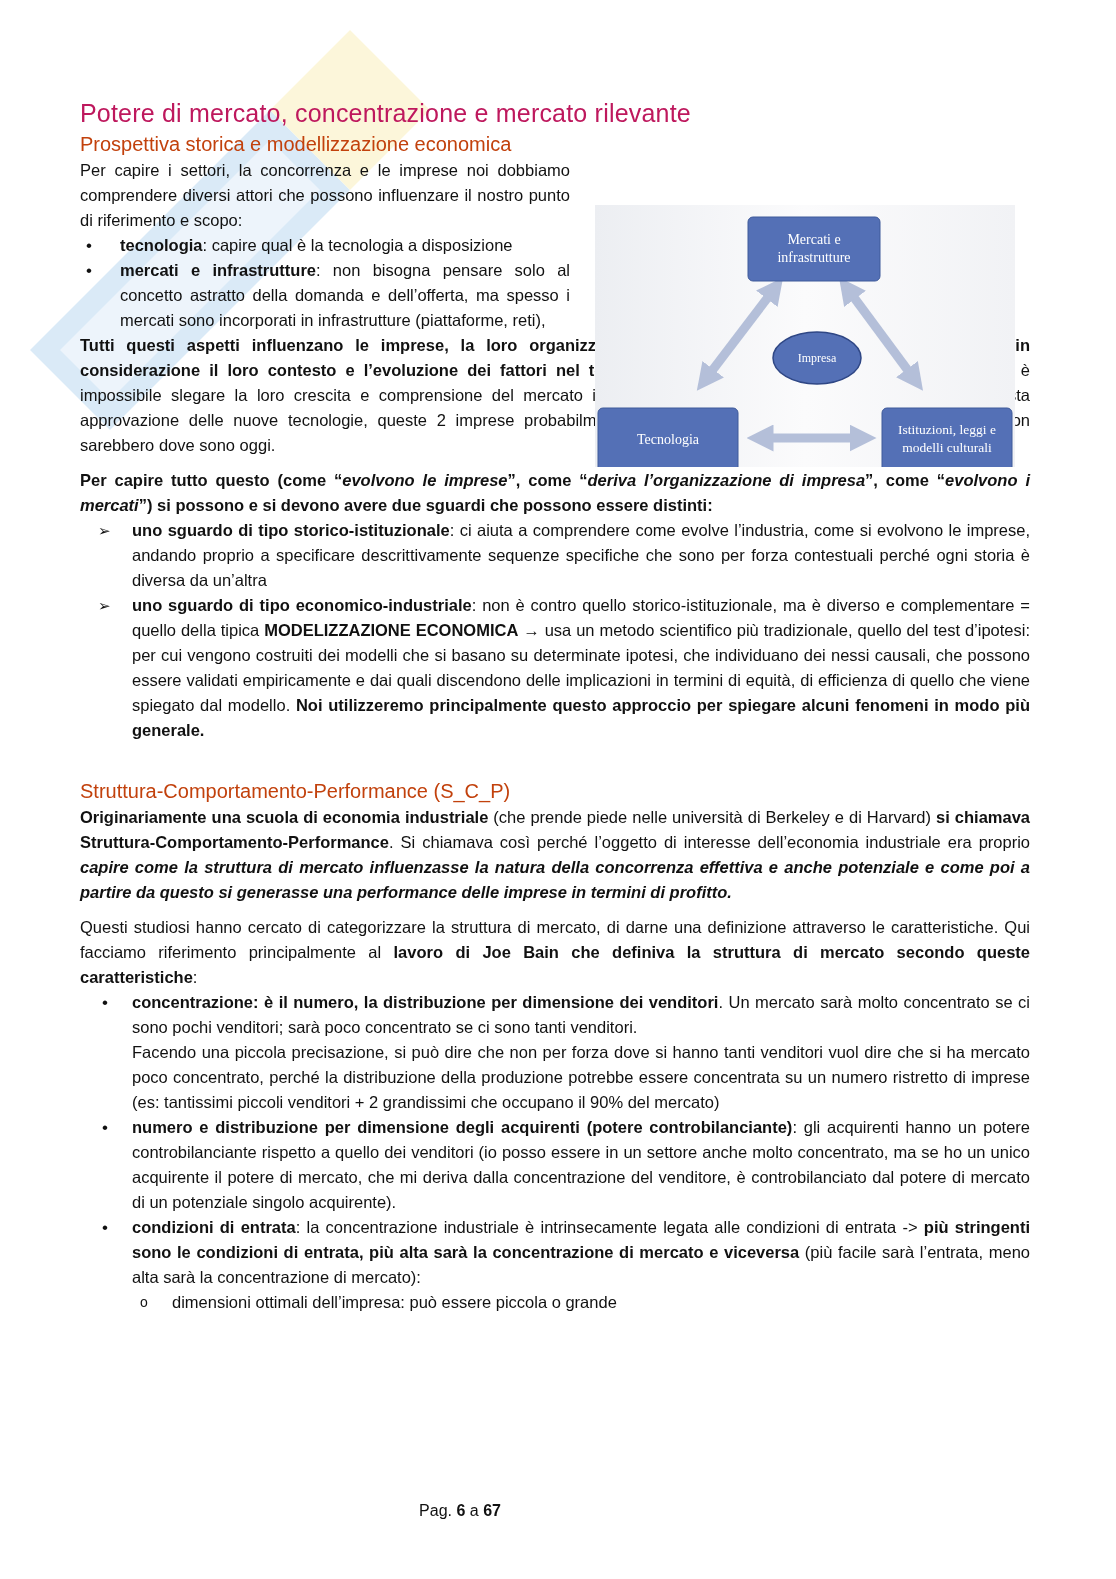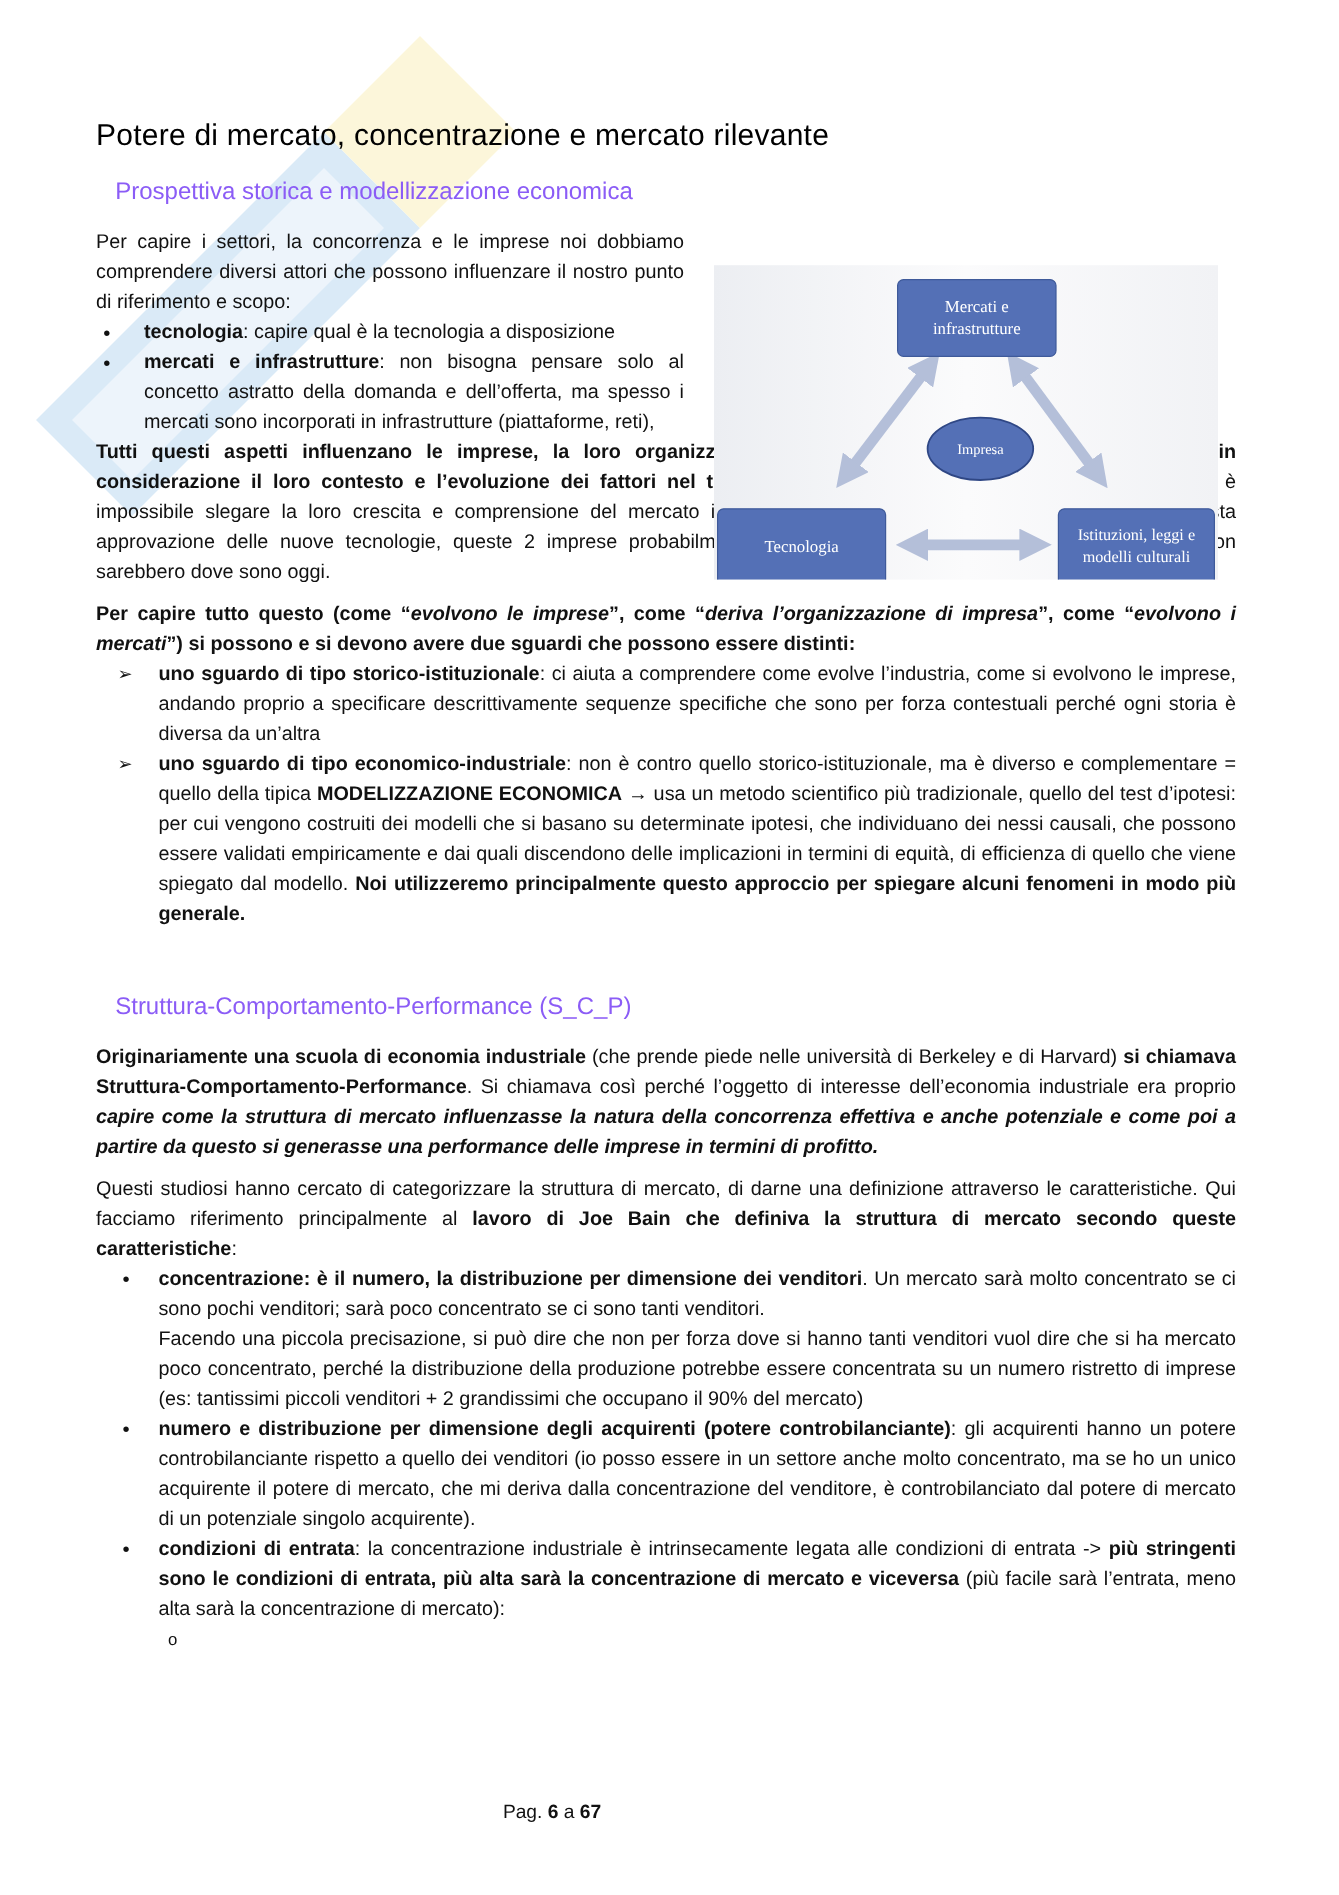--- a/index.html
+++ b/index.html
@@ -1,21 +1,21 @@
 <!DOCTYPE html>
 <html><head>
 <meta charset="utf-8">
 <style>
   html, body { margin: 0; padding: 0; background: #ffffff; }
   body { width: 1116px; height: 1579px; position: relative; overflow: hidden;
          font-family: "Liberation Sans", sans-serif; color: #111; }
   .watermark { position: absolute; left: 20px; top: 20px; width: 420px; height: 420px; pointer-events: none; opacity: 0.18; }
   .page { position: absolute; left: 80px; top: 96px; width: 950px; }
-  .h1 { font-size: 25px; color: #000000; font-weight: normal; margin: 0; line-height: 34px; letter-spacing: 0.2px; }
-  .h2 { font-size: 20px; color: #8b5cf6; font-weight: normal; margin: 16px; line-height: 28px; }
+  .h1 { font-size: 25px; color: #be185d; font-weight: normal; margin: 0; line-height: 34px; letter-spacing: 0.2px; }
+  .h2 { font-size: 20px; color: #c2410c; font-weight: normal; margin: 0; line-height: 28px; }
   p, li { font-size: 16.5px; line-height: 25px; margin: 0; text-align: justify; }
   b { font-weight: bold; }
   .intro-wrap { position: relative; }
   .intro-text { width: 490px; }
   .diagram { position: absolute; left: 515px; top: 75px; width: 420px; height: 262px; background: linear-gradient(90deg,#eceef2 0%,#fbfbfc 50%,#f1f2f5 100%); }
   ul { margin: 0; padding: 0; list-style: none; }
   .bul { position: relative; padding-left: 40px; }
   .bul::before { content: "\2022"; position: absolute; left: 6px; top: 0; font-size: 17px; }
   .arr { position: relative; padding-left: 52px; }
   .arr .mk { position: absolute; left: 18px; top: 0; font-size: 15px; }
@@ -96,17 +96,17 @@
   <div class="gap-l"></div>
 
   <h2 class="h2">Struttura-Comportamento-Performance (S_C_P)</h2>
   <p><b>Originariamente una scuola di economia industriale</b><span> (che prende piede nelle università di Berkeley e di Harvard) </span><b>si chiamava Struttura-Comportamento-Performance</b><span>. Si chiamava così perché l’oggetto di interesse dell’economia industriale era proprio </span><b><i>capire come la struttura di mercato influenzasse la natura della concorrenza effettiva e anche potenziale e come poi a partire da questo si generasse una performance delle imprese in termini di profitto.</i></b></p>
   <div class="gap-s"></div>
   <p><span>Questi studiosi hanno cercato di categorizzare la struttura di mercato, di darne una definizione attraverso le caratteristiche. Qui facciamo riferimento principalmente al </span><b>lavoro di Joe Bain che definiva la struttura di mercato secondo queste caratteristiche</b><span>:</span></p>
   <ul>
     <li class="bul2"><span class="mk">•</span><b>concentrazione: è il numero, la distribuzione per dimensione dei venditori</b><span>. Un mercato sarà molto concentrato se ci sono pochi venditori; sarà poco concentrato se ci sono tanti venditori.</span><br><span>Facendo una piccola precisazione, si può dire che non per forza dove si hanno tanti venditori vuol dire che si ha mercato poco concentrato, perché la distribuzione della produzione potrebbe essere concentrata su un numero ristretto di imprese (es: tantissimi piccoli venditori + 2 grandissimi che occupano il 90% del mercato)</span></li>
     <li class="bul2"><span class="mk">•</span><b>numero e distribuzione per dimensione degli acquirenti (potere controbilanciante)</b><span>: gli acquirenti hanno un potere controbilanciante rispetto a quello dei venditori (io posso essere in un settore anche molto concentrato, ma se ho un unico acquirente il potere di mercato, che mi deriva dalla concentrazione del venditore, è controbilanciato dal potere di mercato di un potenziale singolo acquirente).</span></li>
     <li class="bul2"><span class="mk">•</span><b>condizioni di entrata</b><span>: la concentrazione industriale è intrinsecamente legata alle condizioni di entrata -&gt; </span><b>più stringenti sono le condizioni di entrata, più alta sarà la concentrazione di mercato e viceversa</b><span> (più facile sarà l’entrata, meno alta sarà la concentrazione di mercato):</span></li>
-    <li class="circ"><span class="mk">o</span></li>
+    <li class="circ"><span class="mk">o</span><span>dimensioni ottimali dell’impresa: può essere piccola o grande</span></li>
   </ul>
 </div>
 
 <div class="footer"><span>Pag. </span><b>6</b><span> a </span><b>67</b></div>
 
 </body></html>

